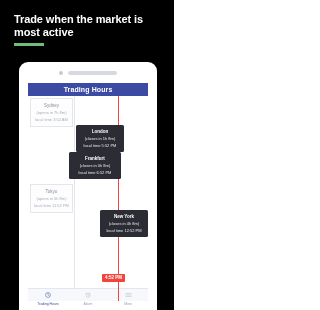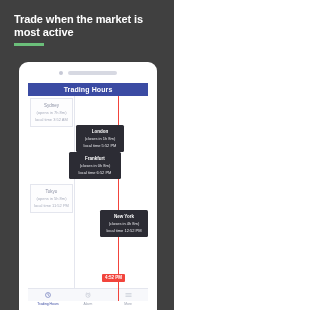--- a/index.html
+++ b/index.html
@@ -12,21 +12,21 @@
     height: 310px;
     overflow: hidden;
     font-family: "Liberation Sans", sans-serif;
     background: #ffffff;
   }
 
   #promo-root {
     position: relative;
     width: 174px;
     height: 310px;
-    background: #404040;
+    background: #000000;
     overflow: hidden;
   }
 
   
   .headline-block {
     position: absolute;
     left: 14px;
     top: 13px;
     width: 150px;
   }

